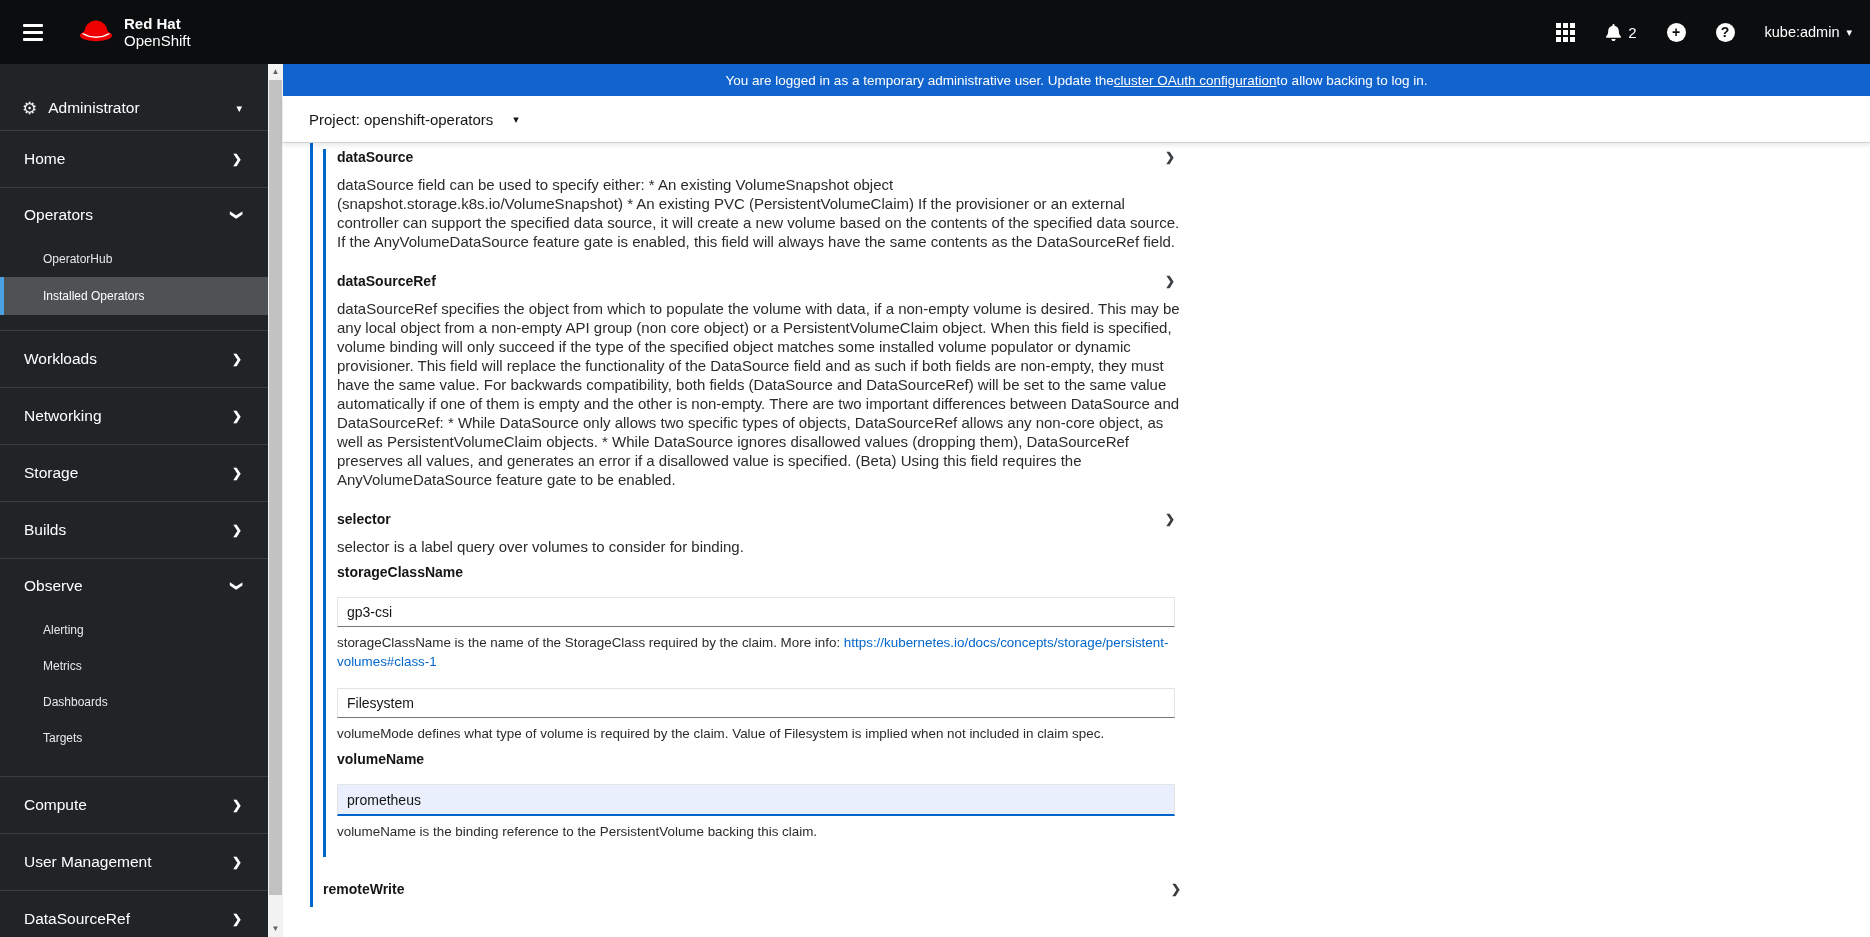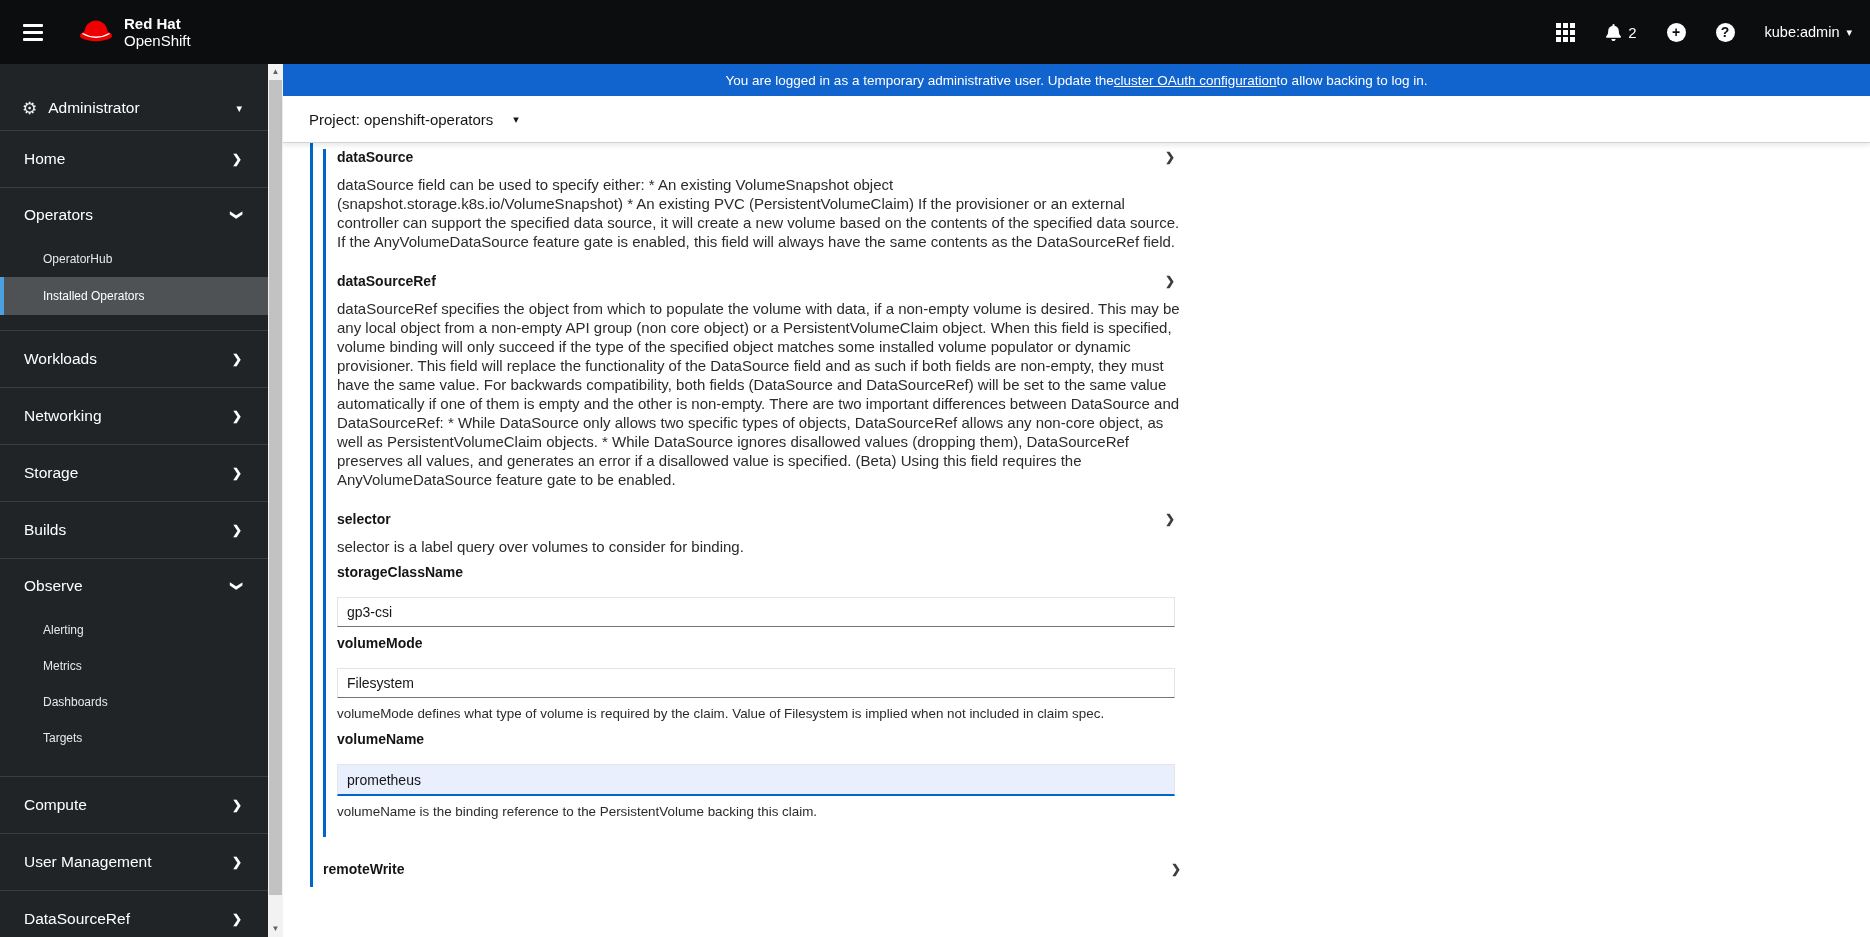--- a/index.html
+++ b/index.html
@@ -267,24 +267,22 @@
           <div class="f-head mt22">
             <span class="f-name">selector</span>
             <span class="chev-r">❯</span>
           </div>
           <p class="f-desc">selector is a label query over volumes to consider for binding.</p>
 
           <div class="f-head mt26">
             <span class="f-name">storageClassName</span>
           </div>
           <input class="f-input" value="gp3-csi" style="">
-
-          <div class="f-head mt26">
-            <span class="f-name">volumeMode</span>
-          </div>
+          <p class="f-help"><span>storageClassName is the name of the StorageClass required by the claim. More info: </span><a>https://kubernetes.io/docs/concepts/storage/persistent-volumes#class-1</a></p>
+
           <input class="f-input" value="Filesystem" style="">
           <p class="f-help">volumeMode defines what type of volume is required by the claim. Value of Filesystem is implied when not included in claim spec.</p>
 
           <div class="f-head mt26">
             <span class="f-name">volumeName</span>
           </div>
           <input class="f-input hl" value="prometheus" style="">
           <p class="f-help">volumeName is the binding reference to the PersistentVolume backing this claim.</p>
 
         </div>

